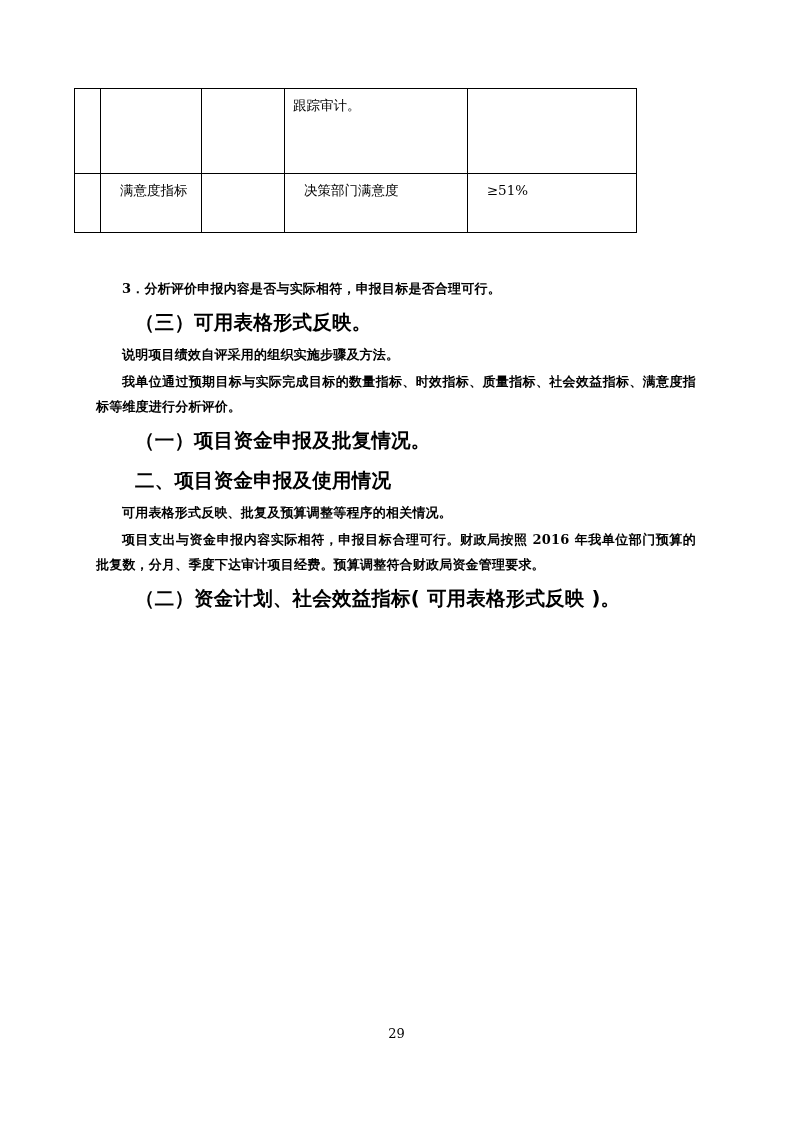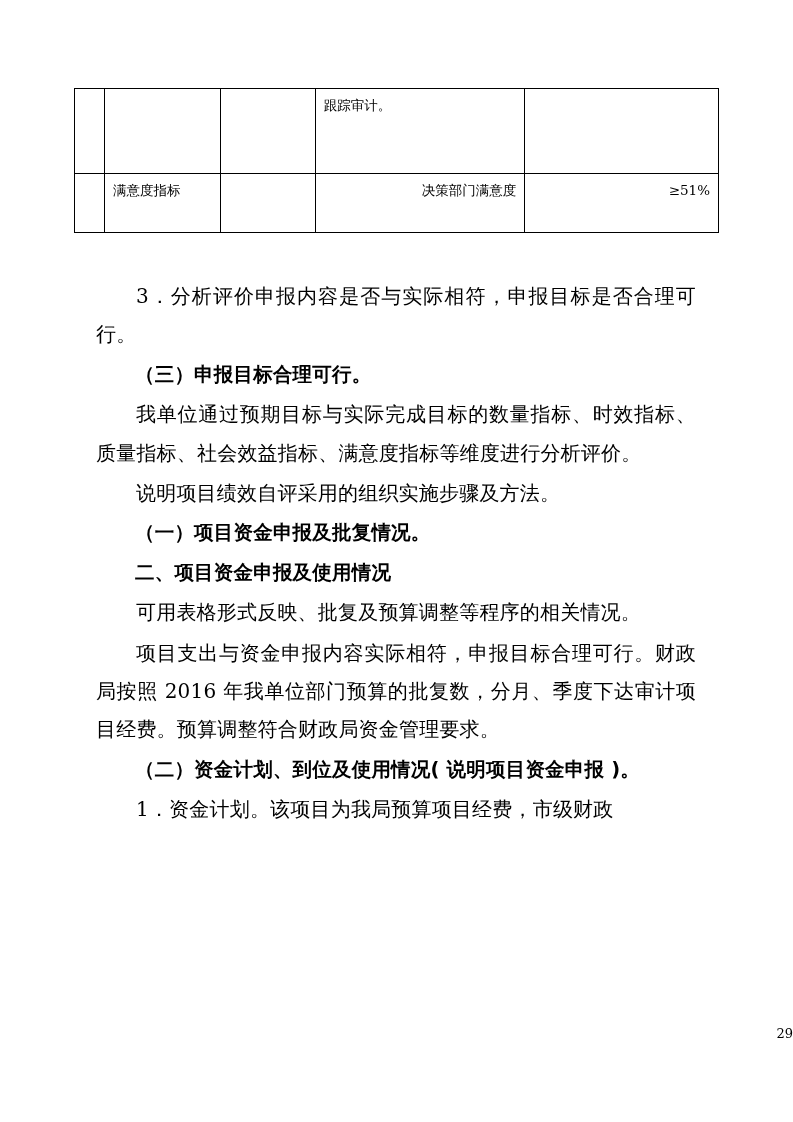--- a/index.html
+++ b/index.html
@@ -24,77 +24,78 @@
   }
   
   .table-wrap {
     position: absolute;
     left: 74px;
     top: 88px;
     width: 645px;
   }
   table.doc-table {
     border-collapse: collapse;
-    width: 645px;
+    width: 563px;
     table-layout: fixed;
   }
   table.doc-table td {
     border: 1px solid #000;
     padding: 0;
     vertical-align: middle;
     font-size: 13.5px;
     font-family: "DejaVu Serif", "Liberation Serif", serif;
   }
   .cell-inner {
     padding: 6px 8px;
     line-height: 1.5;
   }
-  .c-center { text-align: right; }
+  .c-center { text-align: left; }
   .c-left { text-align: left; }
   .row-tall .cell-inner { height: 72px; }
-  .row-short .cell-inner { height: 46px; }
+  .row-short .cell-inner { height: 46px; margin-left: 11px; }
 
   
   .col1 { width: 22px; }
   .col2 { width: 88px; }
   .col3 { width: 72px; }
   .col5 { width: 160px; }
   .col6 { width: 148px; }
 
   
   .content {
     position: absolute;
     left: 96px;
     top: 277px;
     width: 600px;
   }
   p.para {
     margin: 0 0 2px 0;
-    font-size: 20px;
+    font-size: 13px;
     line-height: 1.92;
     text-align: justify;
     text-justify: inter-ideograph;
     letter-spacing: 0.2px;
+    font-weight: bold;
   }
   p.indent {
     text-indent: 2em;
   }
   p.heading {
     font-weight: bold;
     font-family: "DejaVu Sans", "Liberation Sans", sans-serif;
     font-size: 19.5px;
     text-indent: 2em;
   }
   
   .page-number {
     position: absolute;
     left: 0;
     right: 0;
     top: 1026px;
-    text-align: right;
+    text-align: center;
     font-size: 13px;
     font-family: "DejaVu Serif", "Liberation Serif", serif;
   }
 </style>
 </head>
 <body>
 
 <div class="page">
 
   <div class="table-wrap">
@@ -133,26 +134,25 @@
         <td class="col6">
               <div class="cell-inner c-center">≥51%</div>
             </td>
       </tr>
     </tbody>
       </table>
   </div>
 
   <div class="content">
     <p class="para indent">3．分析评价申报内容是否与实际相符，申报目标是否合理可行。</p>
-    <p class="para heading">（三）申报目标合理可行。</p>
+    <p class="para heading">（三）可用表格形式反映。</p>
+    <p class="para indent">说明项目绩效自评采用的组织实施步骤及方法。</p>
     <p class="para indent">我单位通过预期目标与实际完成目标的数量指标、时效指标、质量指标、社会效益指标、满意度指标等维度进行分析评价。</p>
-    <p class="para indent">说明项目绩效自评采用的组织实施步骤及方法。</p>
     <p class="para heading">（一）项目资金申报及批复情况。</p>
     <p class="para heading">二、项目资金申报及使用情况</p>
     <p class="para indent">可用表格形式反映、批复及预算调整等程序的相关情况。</p>
     <p class="para indent">项目支出与资金申报内容实际相符，申报目标合理可行。财政局按照 2016 年我单位部门预算的批复数，分月、季度下达审计项目经费。预算调整符合财政局资金管理要求。</p>
-    <p class="para heading">（二）资金计划、到位及使用情况( 说明项目资金申报 )。</p>
-    <p class="para indent">1．资金计划。该项目为我局预算项目经费，市级财政</p>
+    <p class="para heading">（二）资金计划、社会效益指标( 可用表格形式反映 )。</p>
   </div>
 
   <div class="page-number">29</div>
 
 </div>
 
 </body></html>

